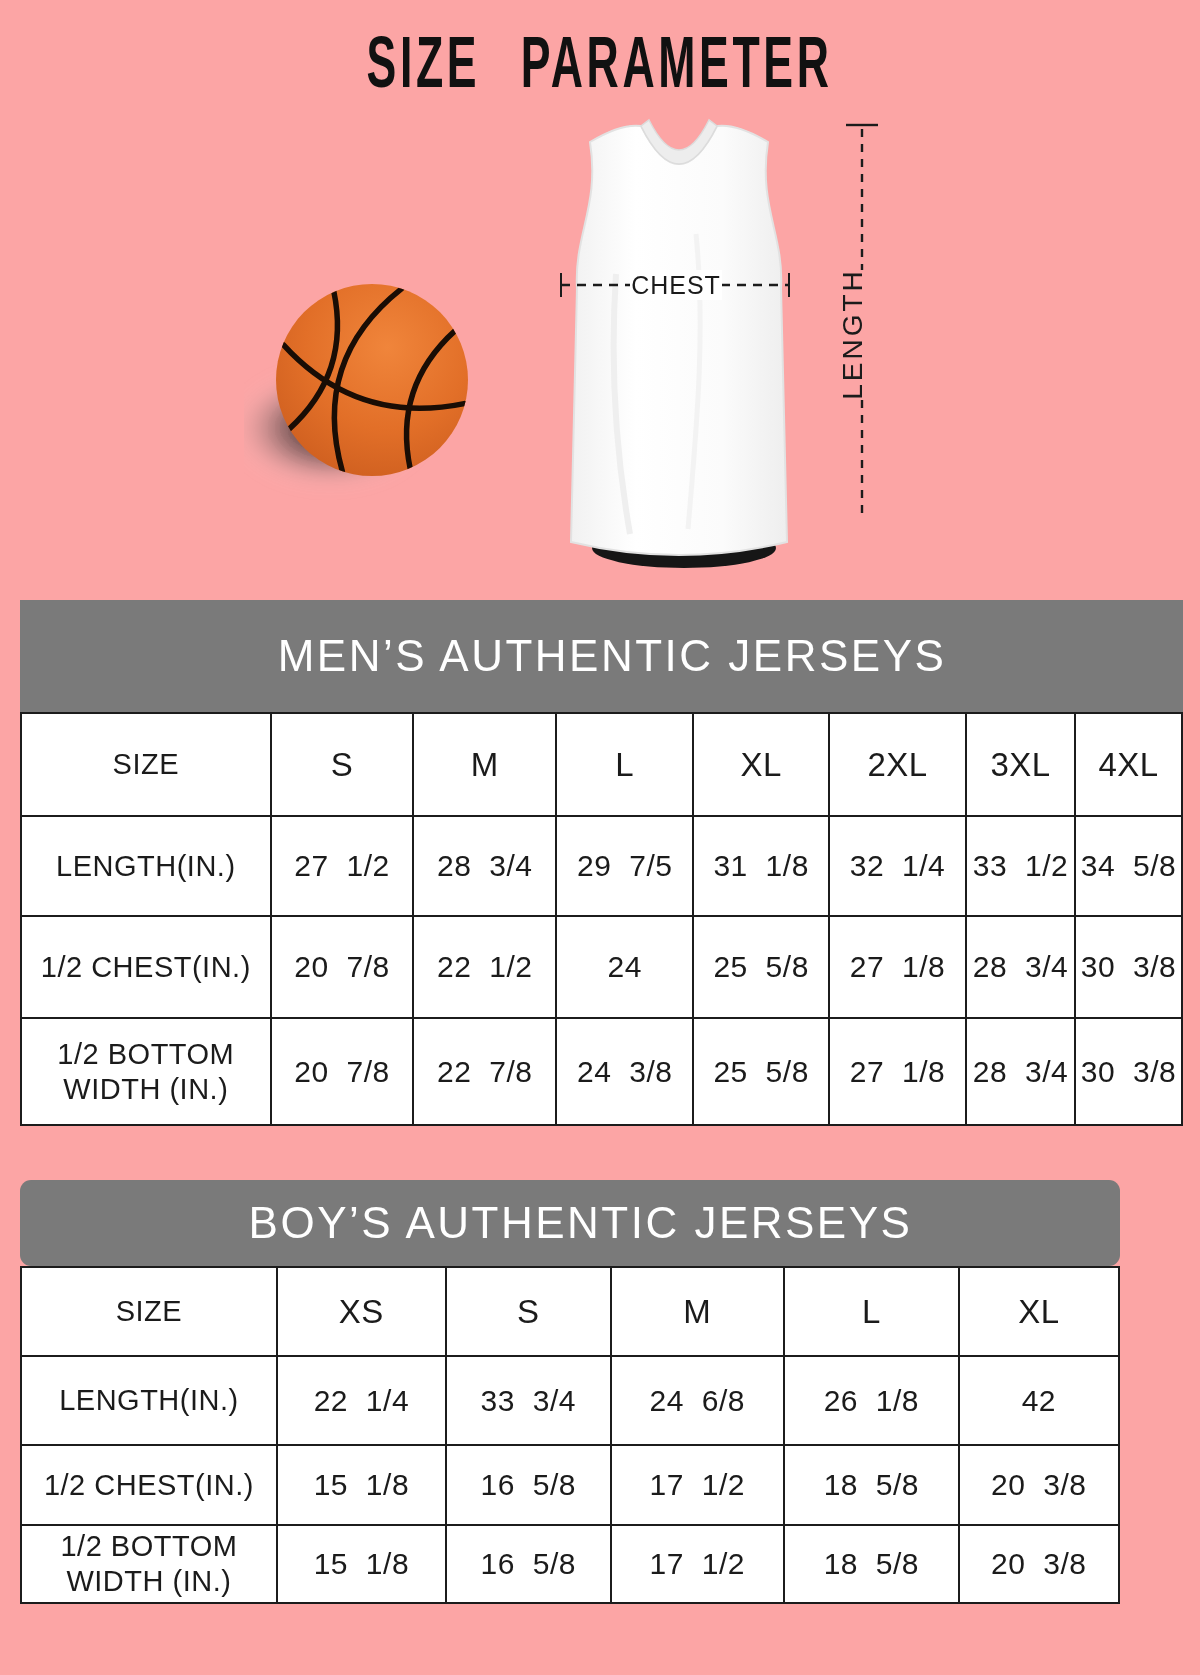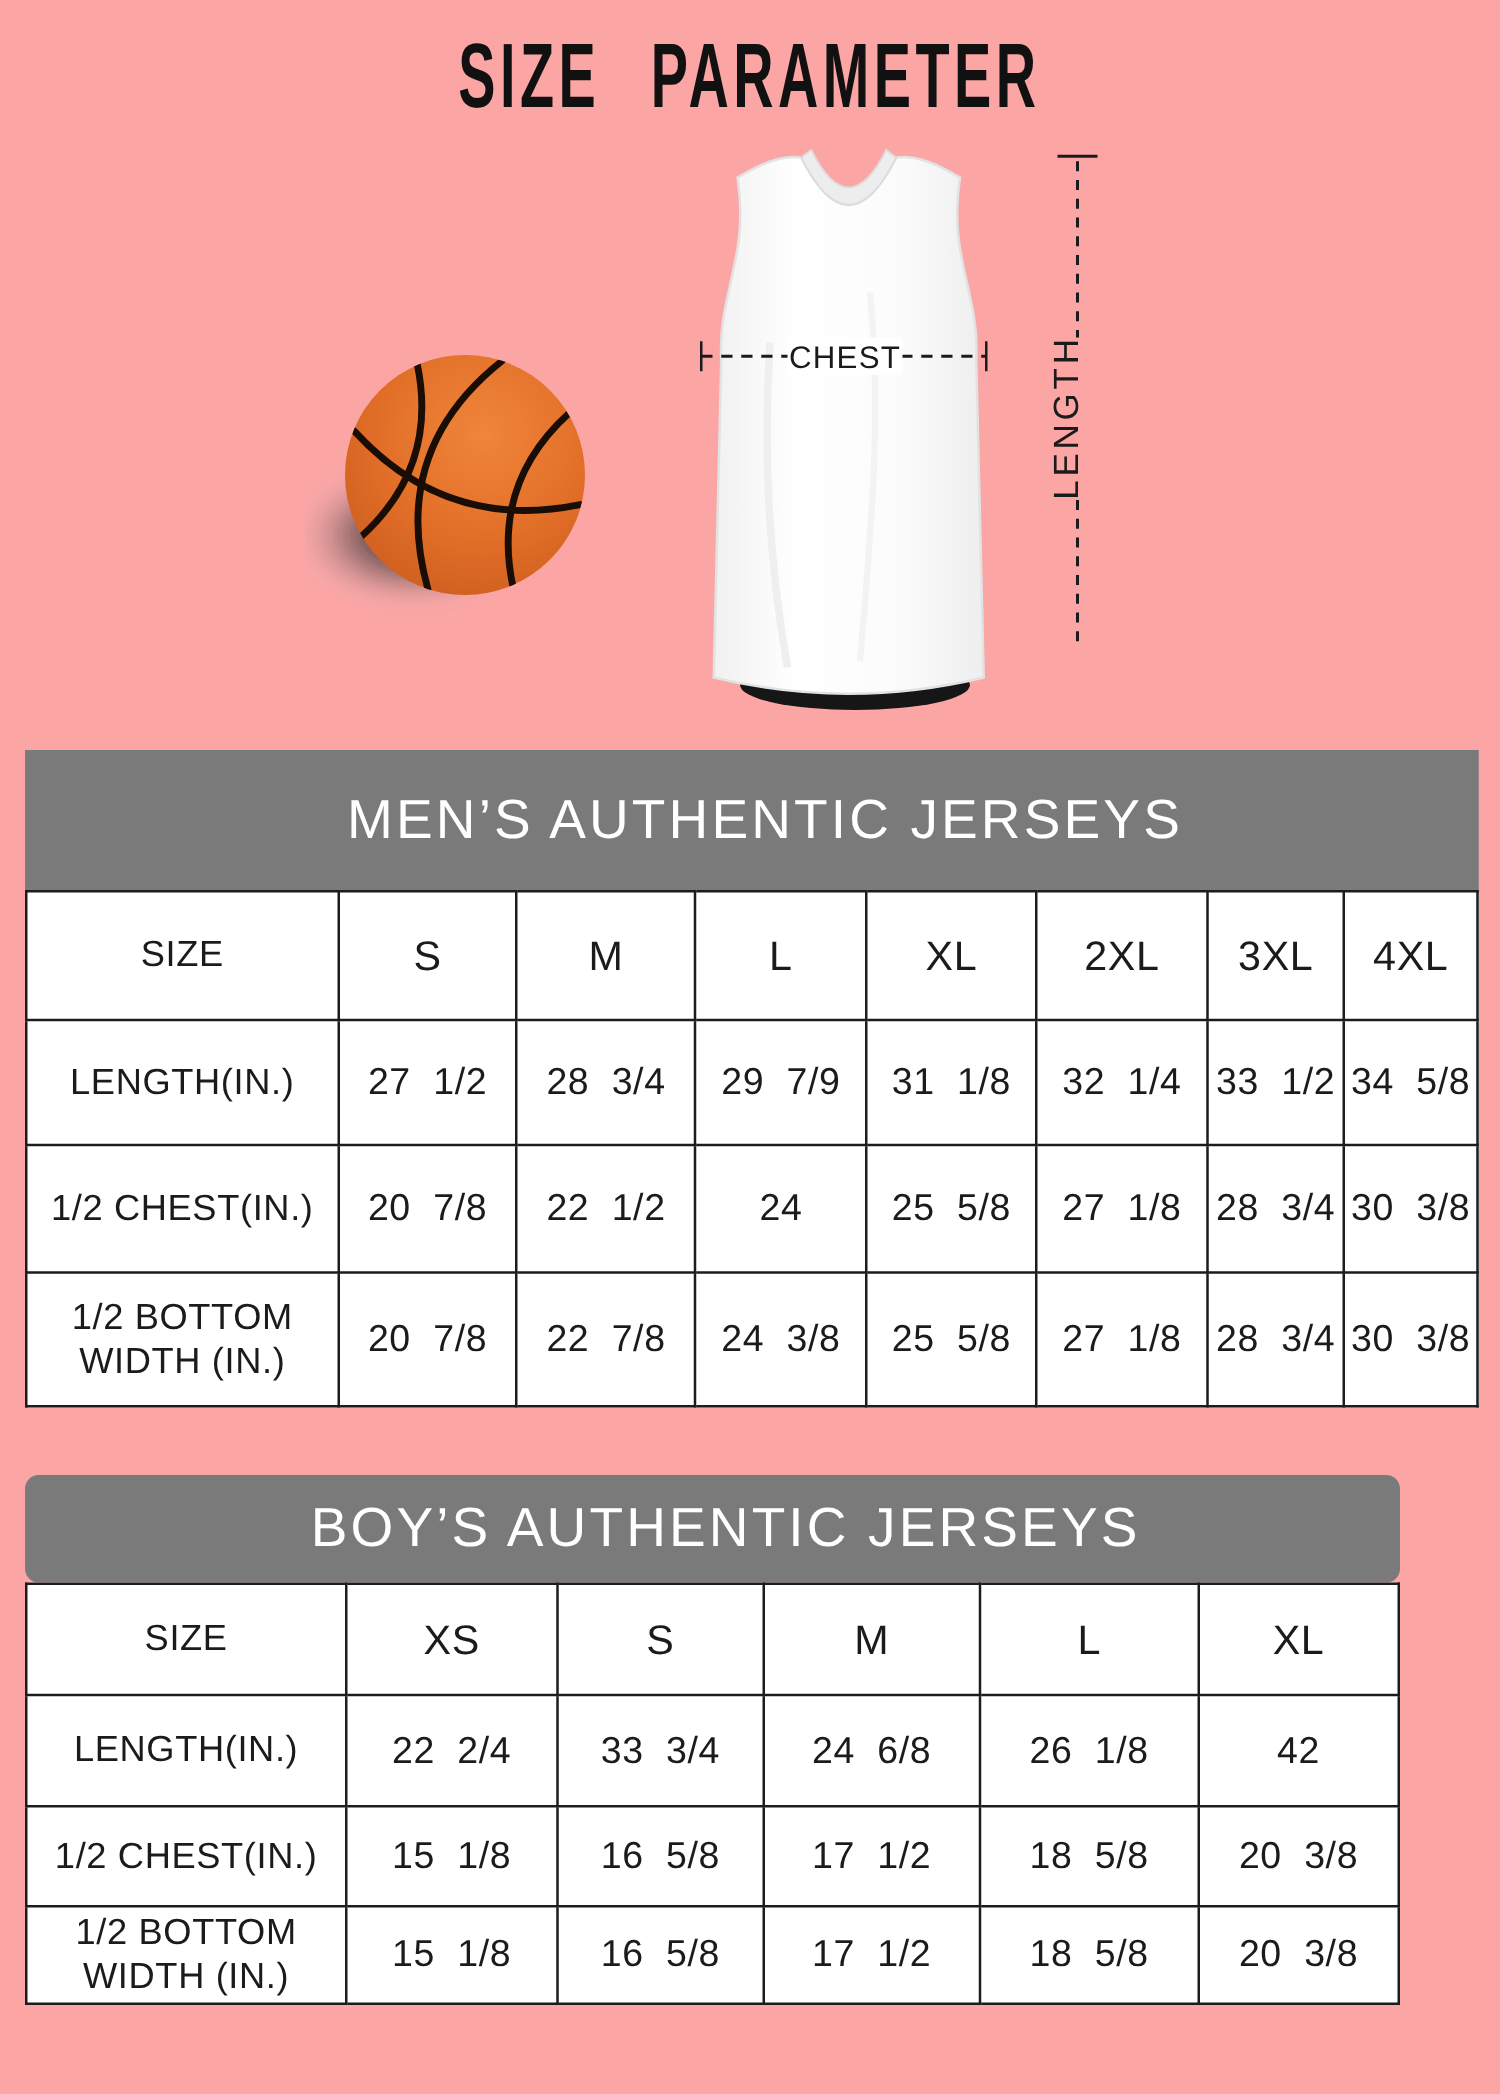--- a/index.html
+++ b/index.html
@@ -146,21 +146,21 @@
             <td class="hdr">2XL</td>
             <td class="hdr">3XL</td>
             <td class="hdr">4XL</td>
           </tr>
         </thead>
         <tbody>
           <tr>
             <td class="lbl">LENGTH(IN.)</td>
             <td class="val">27 1/2</td>
             <td class="val">28 3/4</td>
-            <td class="val">29 7/9</td>
+            <td class="val">29 7/5</td>
             <td class="val">31 1/8</td>
             <td class="val">32 1/4</td>
             <td class="val">33 1/2</td>
             <td class="val">34 5/8</td>
           </tr>
           <tr>
             <td class="lbl">1/2 CHEST(IN.)</td>
             <td class="val">20 7/8</td>
             <td class="val">22 1/2</td>
             <td class="val">24</td>
@@ -200,21 +200,21 @@
             <td class="hdr">XS</td>
             <td class="hdr">S</td>
             <td class="hdr">M</td>
             <td class="hdr">L</td>
             <td class="hdr">XL</td>
           </tr>
         </thead>
         <tbody>
           <tr>
             <td class="lbl">LENGTH(IN.)</td>
-            <td class="val">22 2/4</td>
+            <td class="val">22 1/4</td>
             <td class="val">33 3/4</td>
             <td class="val">24 6/8</td>
             <td class="val">26 1/8</td>
             <td class="val">42</td>
           </tr>
           <tr>
             <td class="lbl">1/2 CHEST(IN.)</td>
             <td class="val">15 1/8</td>
             <td class="val">16 5/8</td>
             <td class="val">17 1/2</td>

